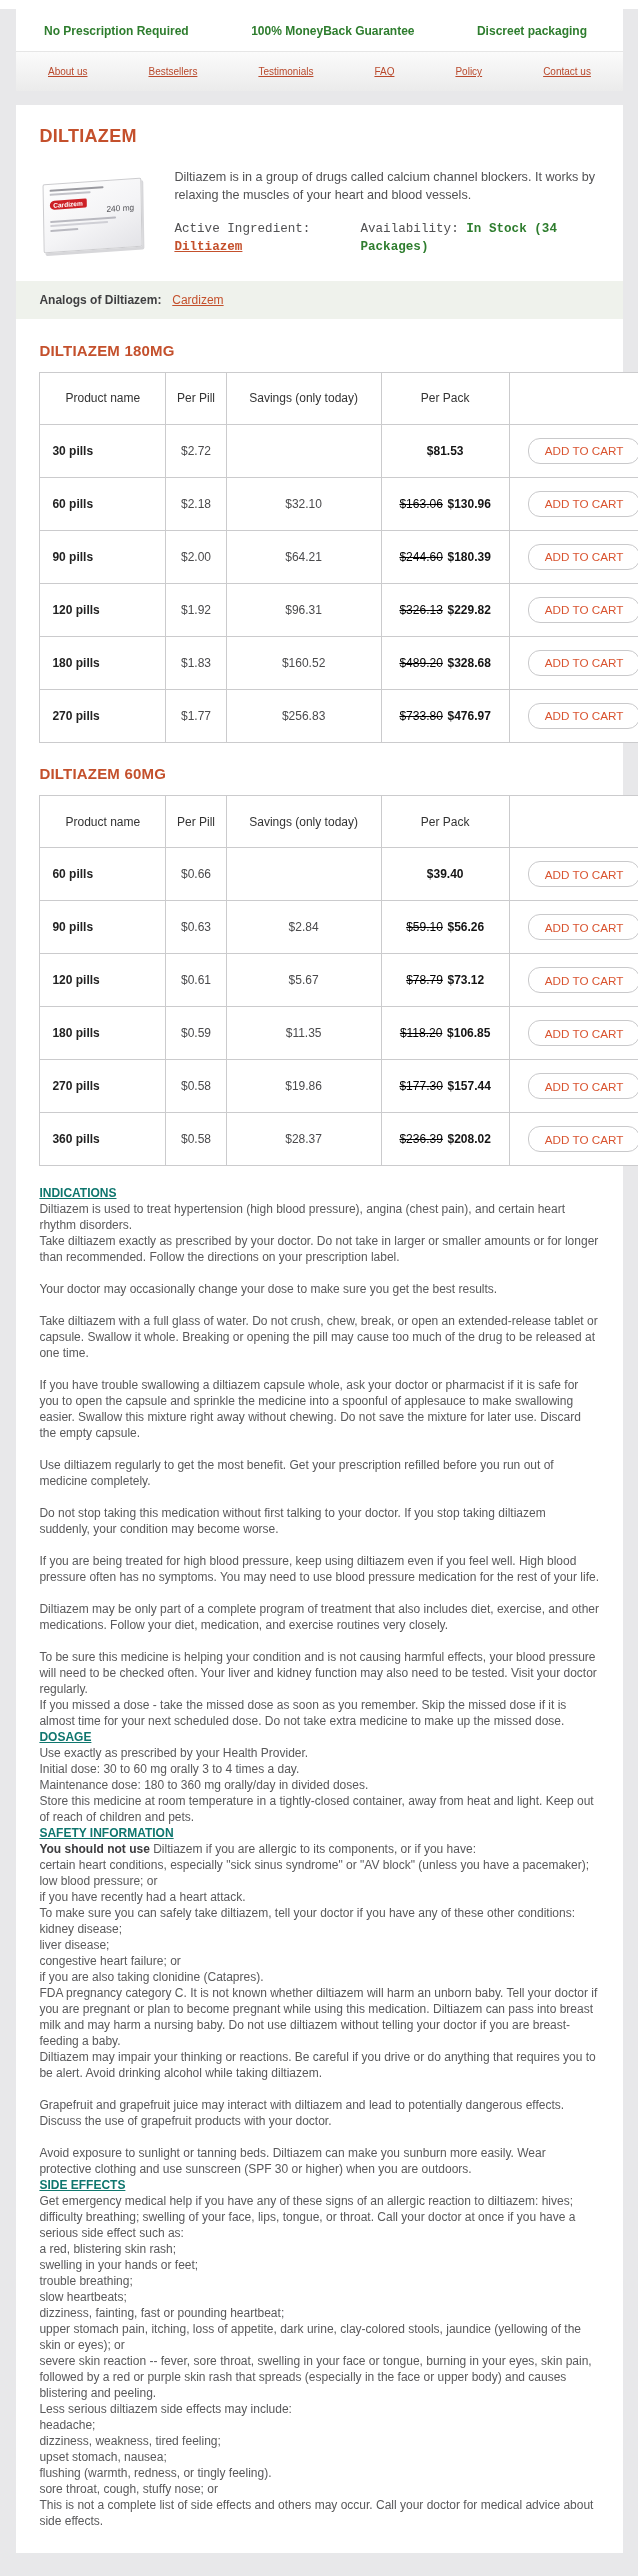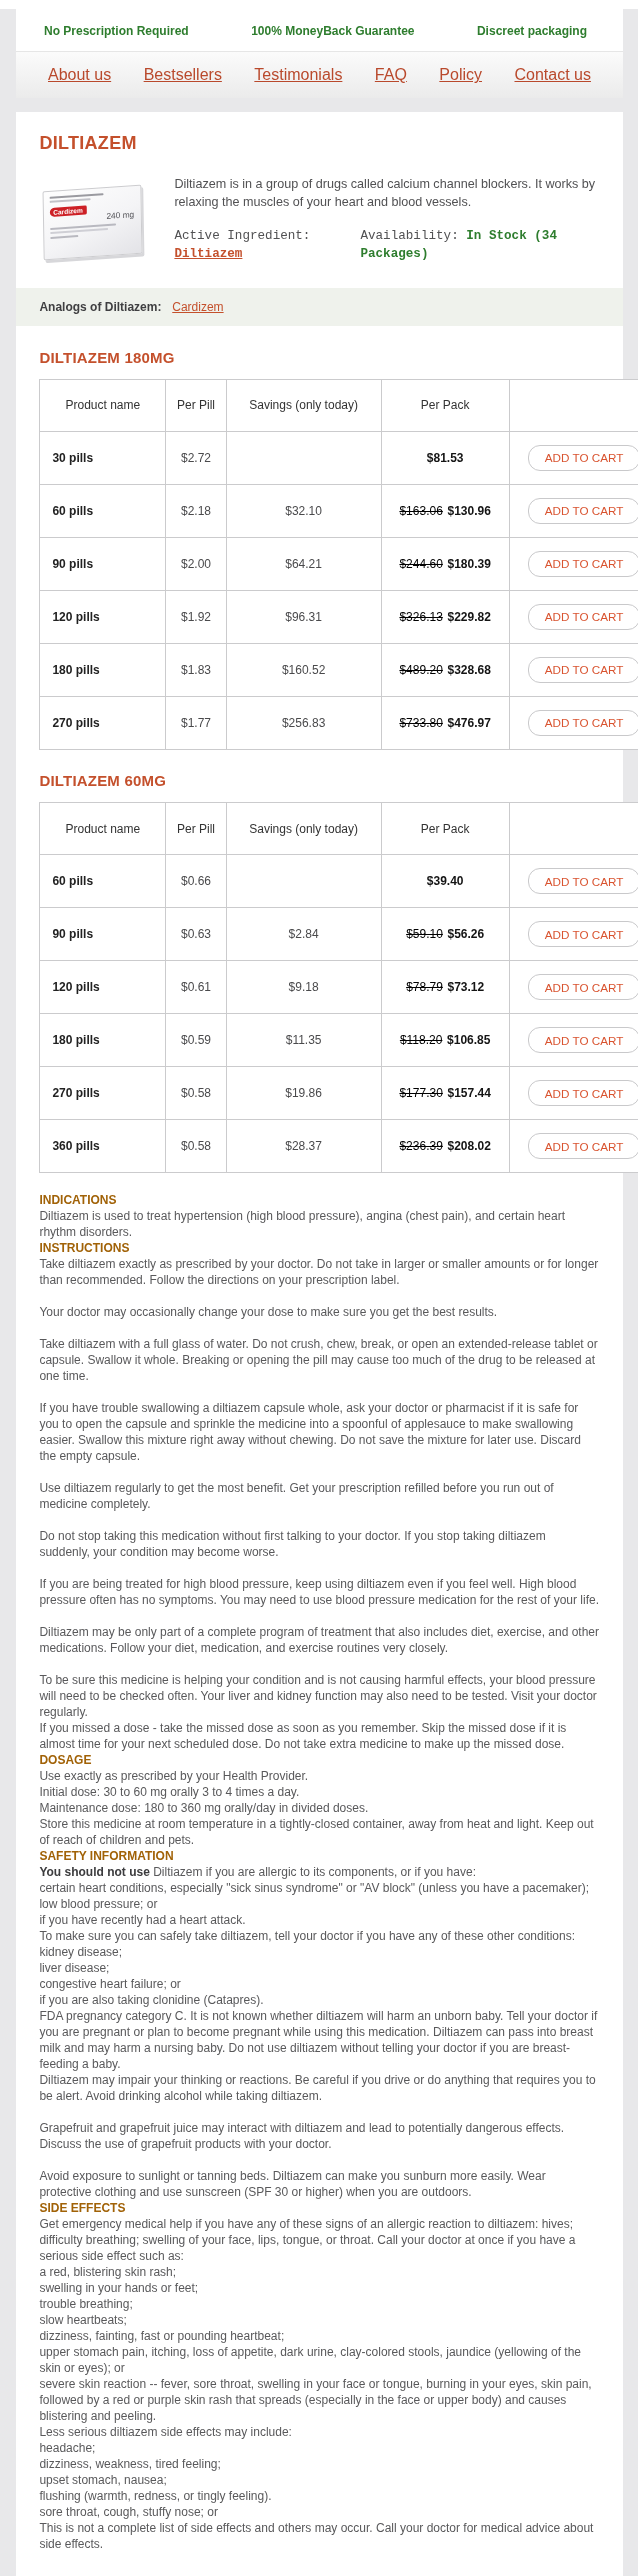--- a/index.html
+++ b/index.html
@@ -16,21 +16,21 @@
   
   .header-card{background:#ffffff;}
   .benefits-bar{display:flex;justify-content:space-between;align-items:center;padding:15px 36px 13px 28px;}
   .benefit{color:#2e7d2e;font-weight:bold;font-size:12px;}
   .nav-bar{
     background:linear-gradient(#fbfbfb,#ebebeb);
     border-top:0.9px solid #e6e6e6;
     display:flex;justify-content:space-between;align-items:center;
     padding:14px 32px;
   }
-  .nav-link{color:#b9492c;font-size:16px;text-decoration:underline;cursor:pointer;}
+  .nav-link{color:#b9492c;font-size:10px;text-decoration:underline;cursor:pointer;}
   .spacer{height:14px;}
 
   
   .main-card{background:#ffffff;padding-bottom:24px;}
   .page-title{
     margin:0;padding:20.6px 23.4px 5.6px;color:#c4502c;
     font-size:18px;font-weight:bold;letter-spacing:0.3px;
   }
   .product-row{display:flex;gap:24px;padding:15px 23.4px 13px;}
   .pill-box-wrap{width:111px;height:97px;flex:0 0 111px;position:relative;}
@@ -90,21 +90,21 @@
   .add-cart{
     display:inline-block;background:#ffffff;border:0.9px solid #c9c9cb;
     border-radius:12px;color:#d9532f;font-size:11.7px;
     padding:5.6px 0;width:112px;text-align:center;cursor:pointer;
     font-family:"Liberation Sans", sans-serif;
   }
 
   .info{padding:19px 23.4px 0;font-size:12px;line-height:16px;color:#59595b;width:560px;box-sizing:content-box;}
   .info p{margin:0;}
   .info p.gap{margin-top:16px;}
-  .info p.head{font-weight:bold;color:#a16207;}
+  .info p.head{font-weight:bold;color:#0f766e;text-decoration:underline;}
   .info b{color:#3c3c3e;}
 </style>
 </head>
 <body>
 
 <div class="top-strip"></div>
 
 <div class="page">
 
   <div class="header-card">
@@ -245,21 +245,21 @@
               <tr>
                 <td class="cell-name">90 pills</td>
                 <td class="cell-pill">$0.63</td>
                 <td class="cell-savings">$2.84</td>
                 <td class="cell-pack"><span class="old-price">$59.10</span><span class="cur-price">$56.26</span></td>
                 <td class="cell-btn"><button class="add-cart">ADD TO CART</button></td>
               </tr>
               <tr>
                 <td class="cell-name">120 pills</td>
                 <td class="cell-pill">$0.61</td>
-                <td class="cell-savings">$9.18</td>
+                <td class="cell-savings">$5.67</td>
                 <td class="cell-pack"><span class="old-price">$78.79</span><span class="cur-price">$73.12</span></td>
                 <td class="cell-btn"><button class="add-cart">ADD TO CART</button></td>
               </tr>
               <tr>
                 <td class="cell-name">180 pills</td>
                 <td class="cell-pill">$0.59</td>
                 <td class="cell-savings">$11.35</td>
                 <td class="cell-pack"><span class="old-price">$118.20</span><span class="cur-price">$106.85</span></td>
                 <td class="cell-btn"><button class="add-cart">ADD TO CART</button></td>
               </tr>
@@ -278,21 +278,20 @@
                 <td class="cell-btn"><button class="add-cart">ADD TO CART</button></td>
               </tr>
             </tbody>
     </table>
   </section>
 </div>
 
     <div class="info" id="info-root">
         <p class="head ">INDICATIONS</p>
         <p class="">Diltiazem is used to treat hypertension (high blood pressure), angina (chest pain), and certain heart rhythm disorders.</p>
-        <p class="head ">INSTRUCTIONS</p>
         <p class="">Take diltiazem exactly as prescribed by your doctor. Do not take in larger or smaller amounts or for longer than recommended. Follow the directions on your prescription label.</p>
         <p class="gap">Your doctor may occasionally change your dose to make sure you get the best results.</p>
         <p class="gap">Take diltiazem with a full glass of water. Do not crush, chew, break, or open an extended-release tablet or capsule. Swallow it whole. Breaking or opening the pill may cause too much of the drug to be released at one time.</p>
         <p class="gap">If you have trouble swallowing a diltiazem capsule whole, ask your doctor or pharmacist if it is safe for you to open the capsule and sprinkle the medicine into a spoonful of applesauce to make swallowing easier. Swallow this mixture right away without chewing. Do not save the mixture for later use. Discard the empty capsule.</p>
         <p class="gap">Use diltiazem regularly to get the most benefit. Get your prescription refilled before you run out of medicine completely.</p>
         <p class="gap">Do not stop taking this medication without first talking to your doctor. If you stop taking diltiazem suddenly, your condition may become worse.</p>
         <p class="gap">If you are being treated for high blood pressure, keep using diltiazem even if you feel well. High blood pressure often has no symptoms. You may need to use blood pressure medication for the rest of your life.</p>
         <p class="gap">Diltiazem may be only part of a complete program of treatment that also includes diet, exercise, and other medications. Follow your diet, medication, and exercise routines very closely.</p>
         <p class="gap">To be sure this medicine is helping your condition and is not causing harmful effects, your blood pressure will need to be checked often. Your liver and kidney function may also need to be tested. Visit your doctor regularly.</p>
         <p class="">If you missed a dose - take the missed dose as soon as you remember. Skip the missed dose if it is almost time for your next scheduled dose. Do not take extra medicine to make up the missed dose.</p>

